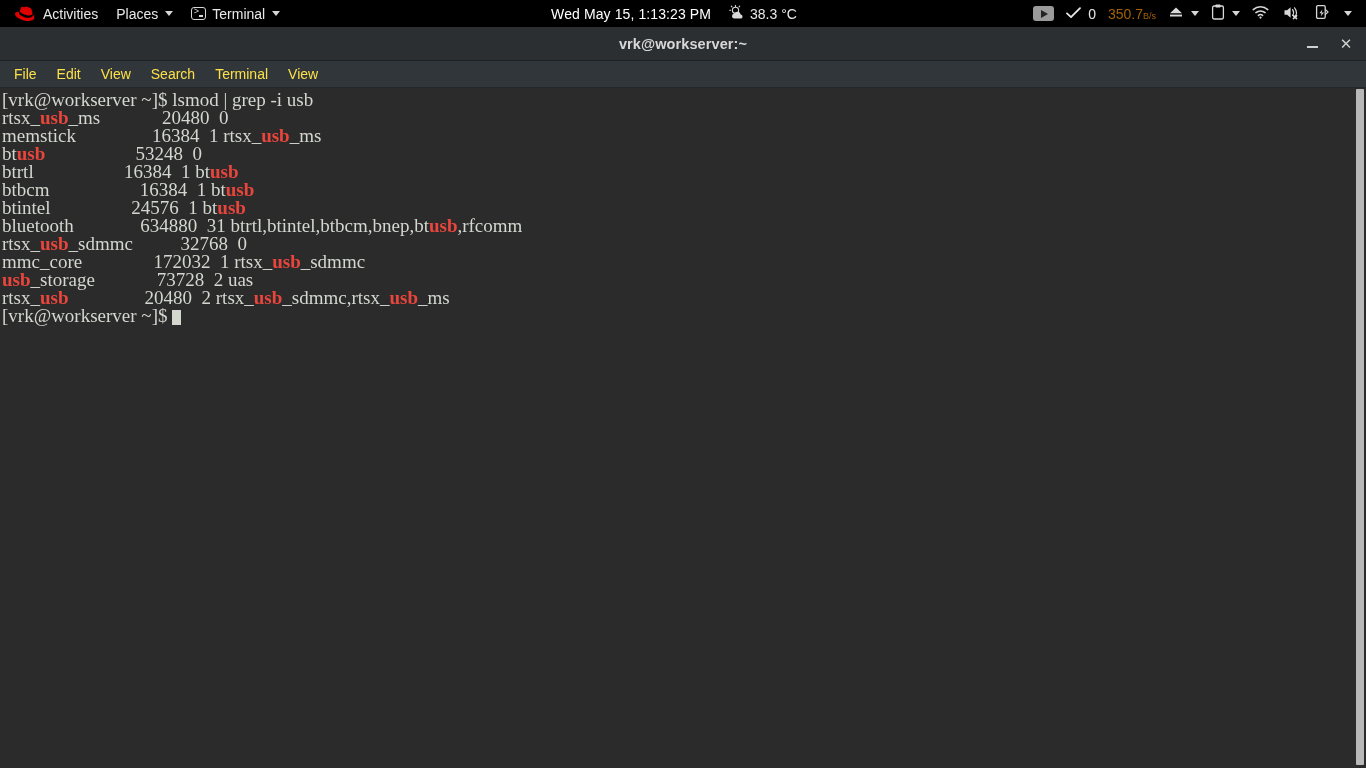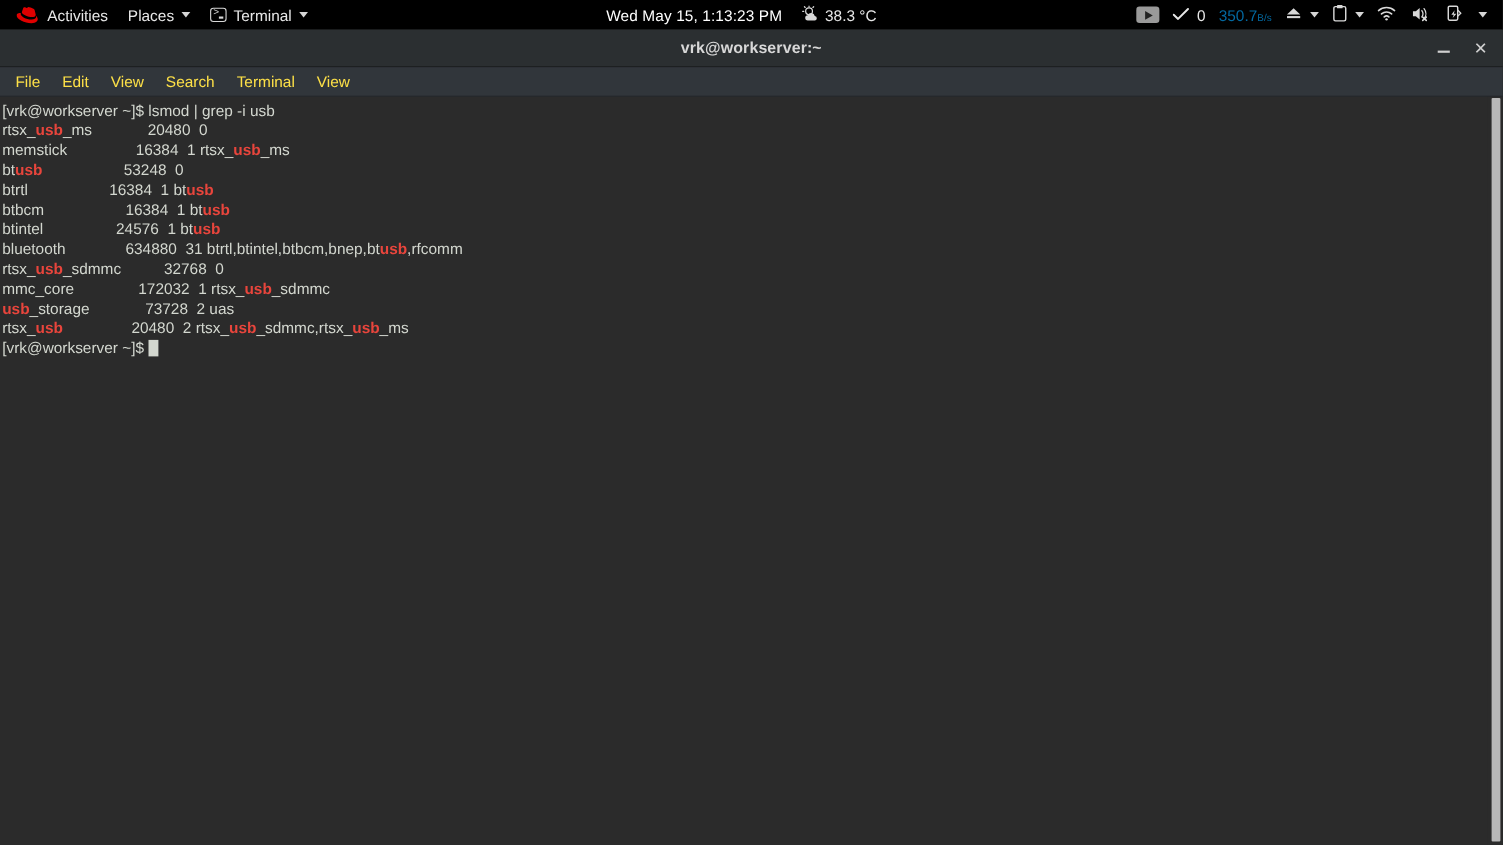--- a/index.html
+++ b/index.html
@@ -87,21 +87,21 @@
   .media-icon .tri {
     width: 0; height: 0;
     border-top: 4.5px solid transparent;
     border-bottom: 4.5px solid transparent;
     border-left: 7px solid #222;
     margin-left: 2px;
   }
 
   .check-count { display: flex; align-items: center; gap: 7px; font-size: 14px; }
 
-  .netspeed { font-size: 14px; color: #0369a1; white-space: nowrap; }
+  .netspeed { font-size: 14px; color: #a16207; white-space: nowrap; }
   .netspeed .unit { font-size: 9px; vertical-align: baseline; }
 
   .icon-sm { display: inline-block; vertical-align: middle; }
 
   
   #terminal-window {
     position: absolute;
     left: 0; top: 27px;
     width: 1366px; height: 741px;
     background: #2e3436;
@@ -153,22 +153,22 @@
   #term-body {
     flex: 1 1 auto;
     background: #2b2b2b;
     position: relative;
     overflow: hidden;
   }
   #term-text {
     position: absolute;
     left: 0; top: 3px;
     padding: 0 0 0 2px;
-    font-family: Liberation Sans, sans-serif;
-    font-size: 14px;
+    font-family: Liberation Serif, serif;
+    font-size: 19px;
     line-height: 18px;
     color: #d3d7cf;
     white-space: pre;
     letter-spacing: 0px;
   }
   .line { height: 18px; }
   .hl { color: #e8453c; font-weight: bold; }
   .cursor {
     display: inline-block;
     width: 9px; height: 15px;

